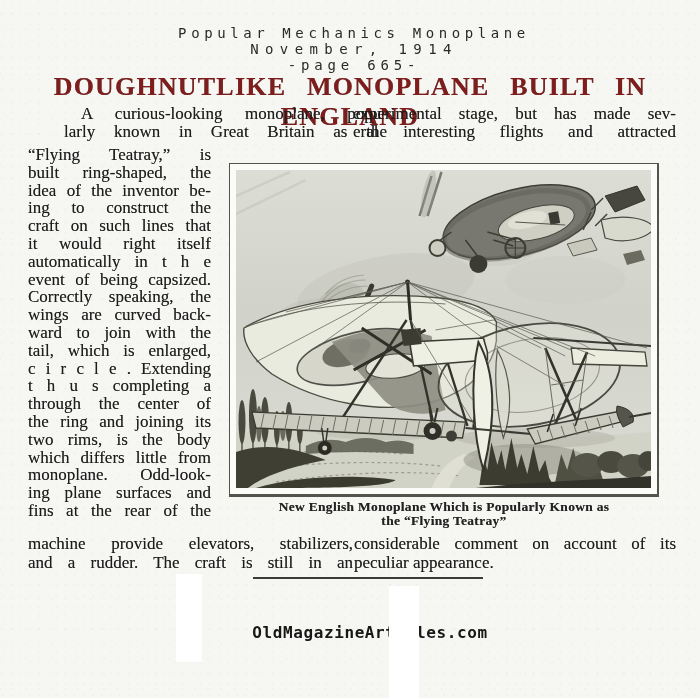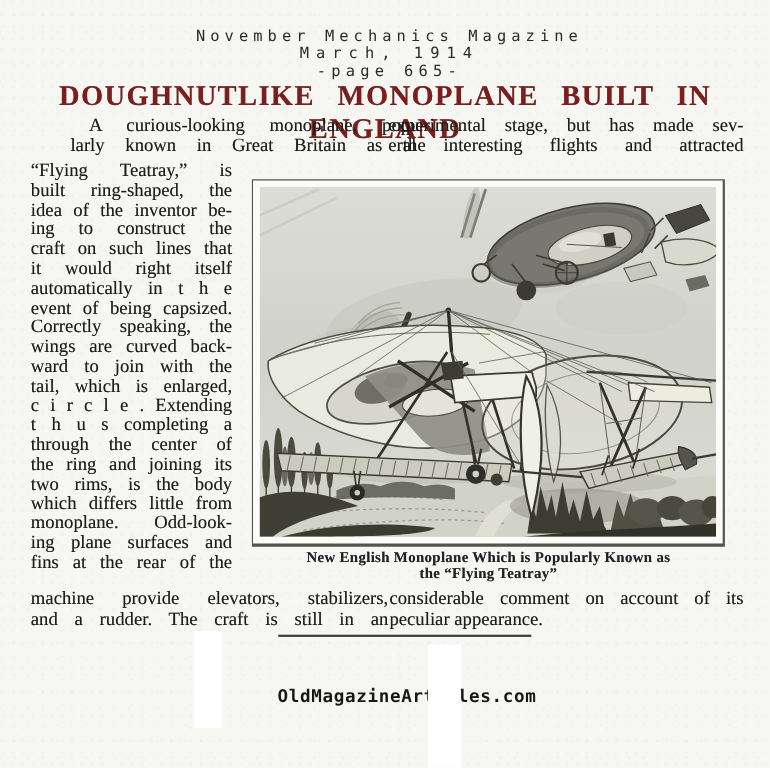--- a/index.html
+++ b/index.html
@@ -52,22 +52,22 @@
   .strip{background:#ffffff;}
   .strip-a{left:176px;top:574px;width:26px;height:88px;}
   .strip-b{left:389px;top:586px;width:30px;height:112px;}
 </style>
 </head>
 <body>
 
 <div>
 
   <header class="abs masthead">
-    <div class="ls-a">November Mechanics Magazine</div>
-    <div class="ls-b">March, 1914</div>
+    <div class="ls-a">Popular Mechanics Monoplane</div>
+    <div class="ls-b">November, 1914</div>
     <div class="ls-c">-page 665-</div>
   </header>
 
   <h1 class="abs headline">DOUGHNUTLIKE MONOPLANE BUILT IN ENGLAND</h1>
 
   <div class="abs tcol intro-left indent-first">
       <div class="jline">A curious-looking monoplane, popu-</div>
       <div class="jline">larly known in Great Britain as the</div>
     </div>
   <div class="abs tcol intro-right">

